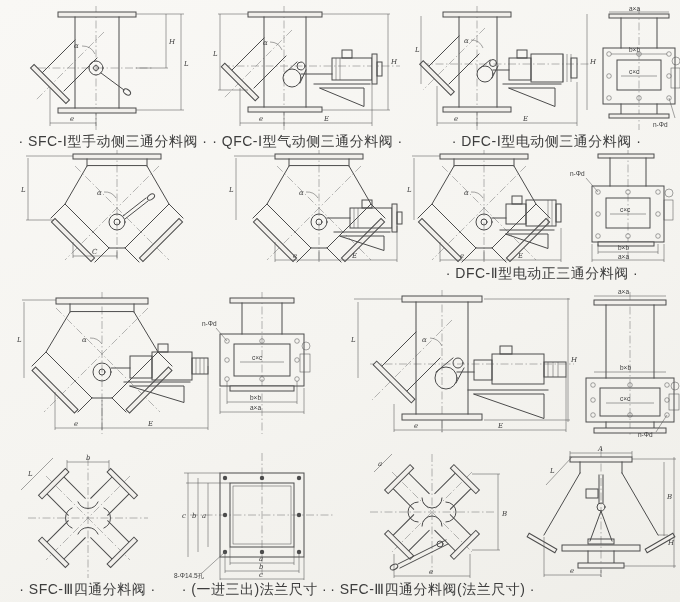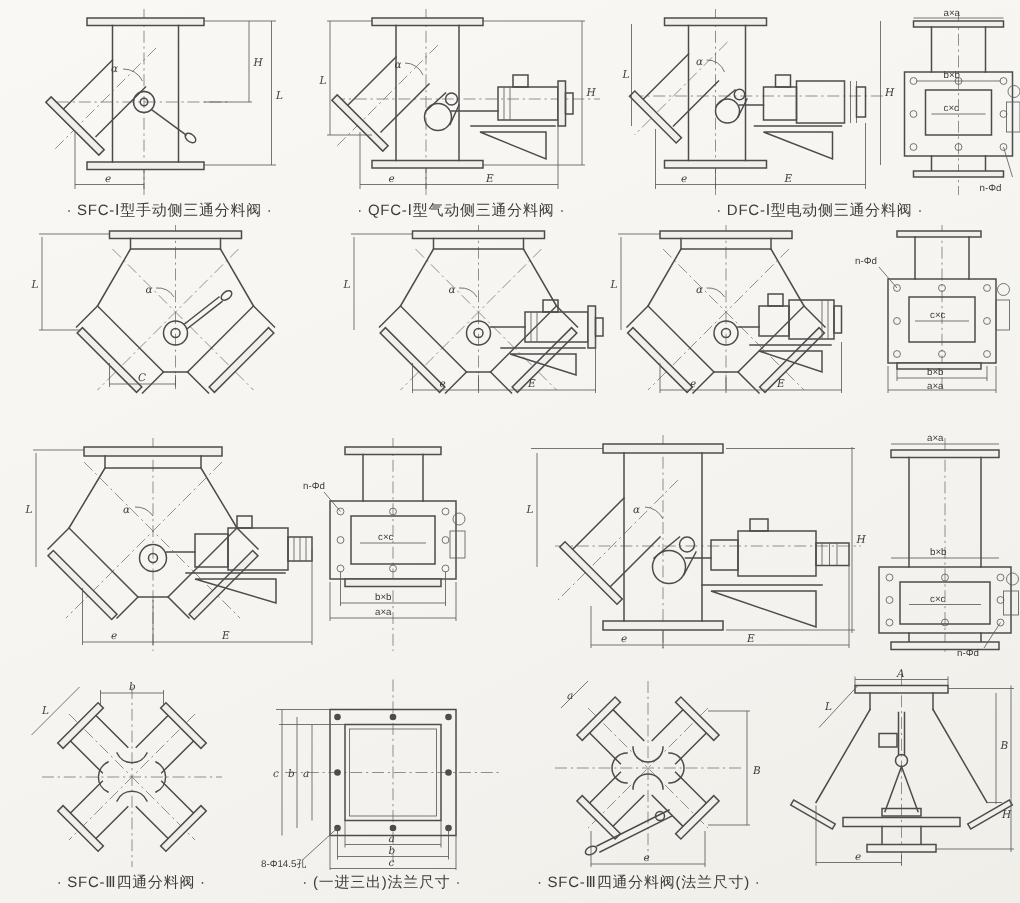--- a/index.html
+++ b/index.html
@@ -8,21 +8,21 @@
     background:#f6f5f2;
     font-family:"Liberation Sans",sans-serif;
   }
   .sheet{
     position:absolute;inset:0;
     background:linear-gradient(155deg,#f9f8f5 0%,#f5f4f0 55%,#efeee9 100%);
   }
   .fig{position:absolute;display:flex;flex-direction:column;align-items:center}
   .fig svg{display:block}
   .cap{
-    font-size:10px;color:#3d3d3d;letter-spacing:.5px;white-space:nowrap;
+    font-size:14px;color:#3d3d3d;letter-spacing:.5px;white-space:nowrap;
     margin-top:1px;
   }
   
   .ln{stroke:#4c4c4c;stroke-width:1;fill:none;stroke-linecap:square}
   .th{stroke:#5a5a5a;stroke-width:.55;fill:none}
   .cl{stroke:#7a7a7a;stroke-width:.55;fill:none;stroke-dasharray:8 2.5 1.5 2.5}
   .bar{fill:#f1efeb;stroke:#4c4c4c;stroke-width:1}
   .dot{fill:#4c4c4c;stroke:none}
   text.dt{font:italic 7px "DejaVu Serif",serif;fill:#3c3c3c;stroke:none}
   text.dc{font:6.5px "Liberation Sans",sans-serif;fill:#3c3c3c;stroke:none}
@@ -235,20 +235,21 @@
       <text class="dc" x="214" y="66">c×c</text>
       <circle class="th" cx="263" cy="47" r="4"></circle>
         <rect class="th" x="258" y="54" width="9" height="20" fill="none"></rect>
       <rect class="bar" x="192" y="96" width="56" height="4"></rect>
       <path class="th" d="M192 98 V108 M252 98 V108 M192 106 H252 M186 98 V116 M258 98 V116 M186 114 H258"></path>
       <text class="dc" x="212" y="104">b×b</text>
       <text class="dc" x="212" y="113">a×a</text>
       <path class="th" d="M192 46 L180 32"></path>
       <text class="dc" x="164" y="30">n-Φd</text>
     </svg>
+    <div class="cap">· DFC-Ⅱ型电动正三通分料阀 ·</div>
   </div>
 
   <div class="fig" style="left:12px;top:286px;width:300px">
     <svg width="300" height="152" viewBox="0 0 300 152">
       <path class="cl" d="M90 6 V148 M44 22 L148 126 M136 22 L32 126"></path>
       <rect class="bar" x="44" y="12" width="92" height="6"></rect>
       <path class="ln" d="M58 18 V26 M122 18 V26"></path>
       <path class="ln" d="M58 26 L34 66 L80 112 L100 112 L146 66 L122 26 Z"></path>
       <path class="ln" d="M34 66 L20 80 M80 112 L66 126 M146 66 L160 80 M100 112 L114 126"></path>
       <rect class="bar" x="-30" y="-2.5" width="60" height="5" transform="translate(43,104) rotate(45)"></rect>

